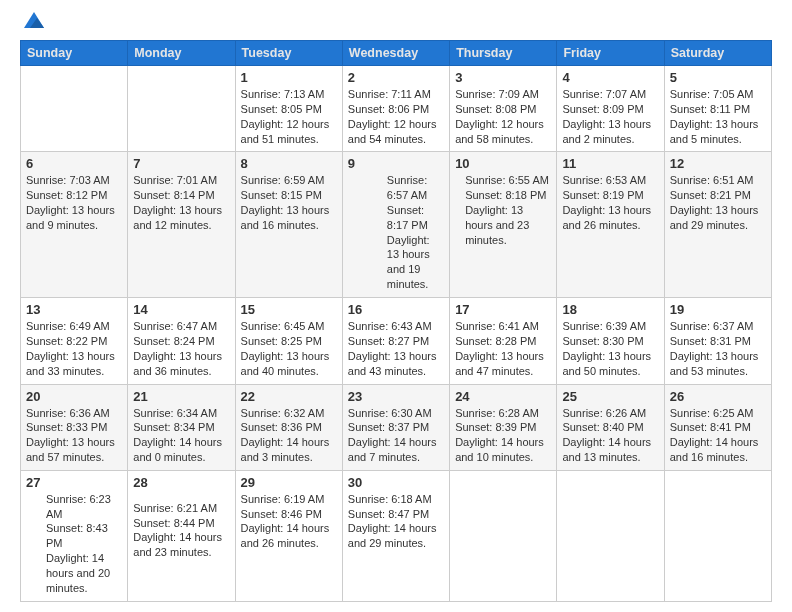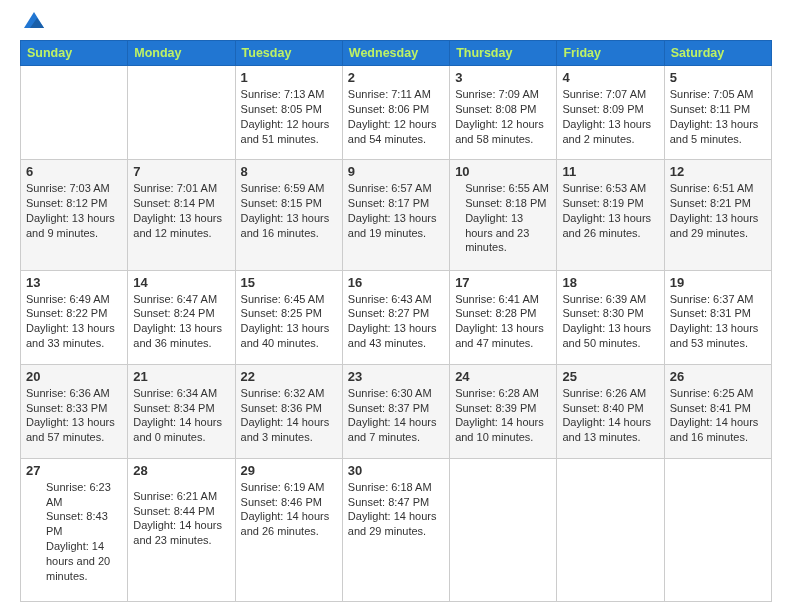--- a/index.html
+++ b/index.html
@@ -63,21 +63,21 @@
     }
     .calendar {
       flex: 1;
       border: 1px solid #ccc;
       border-collapse: collapse;
       width: 100%;
       table-layout: fixed;
     }
     .calendar th {
       background: #2176d2;
-      color: #bef264;
+      color: #e5e5e5;
       text-align: left;
       padding: 5px 6px;
       font-size: 12.5px;
       border: 1px solid #1a65b8;
     }
     .calendar td {
       border: 1px solid #ccc;
       vertical-align: top;
       padding: 4px 5px;
       font-size: 10px;
@@ -185,21 +185,21 @@
 Daylight: 13 hours and 12 minutes.</div>
           </td>
           <td>
             <span class="day-number">8</span>
             <div class="day-info" style="white-space: pre-line;">Sunrise: 6:59 AM
 Sunset: 8:15 PM
 Daylight: 13 hours and 16 minutes.</div>
           </td>
           <td>
             <span class="day-number">9</span>
-            <div class="day-info" style="white-space: pre-line;">Sunrise: 6:57 AM
+            <div class="day-info" style="white-space: pre-line; margin-left: 39px;">Sunrise: 6:57 AM
 Sunset: 8:17 PM
 Daylight: 13 hours and 19 minutes.</div>
           </td>
           <td>
             <span class="day-number">10</span>
             <div class="day-info" style="white-space: pre-line; margin-left: 10px;">Sunrise: 6:55 AM
 Sunset: 8:18 PM
 Daylight: 13 hours and 23 minutes.</div>
           </td>
           <td>

